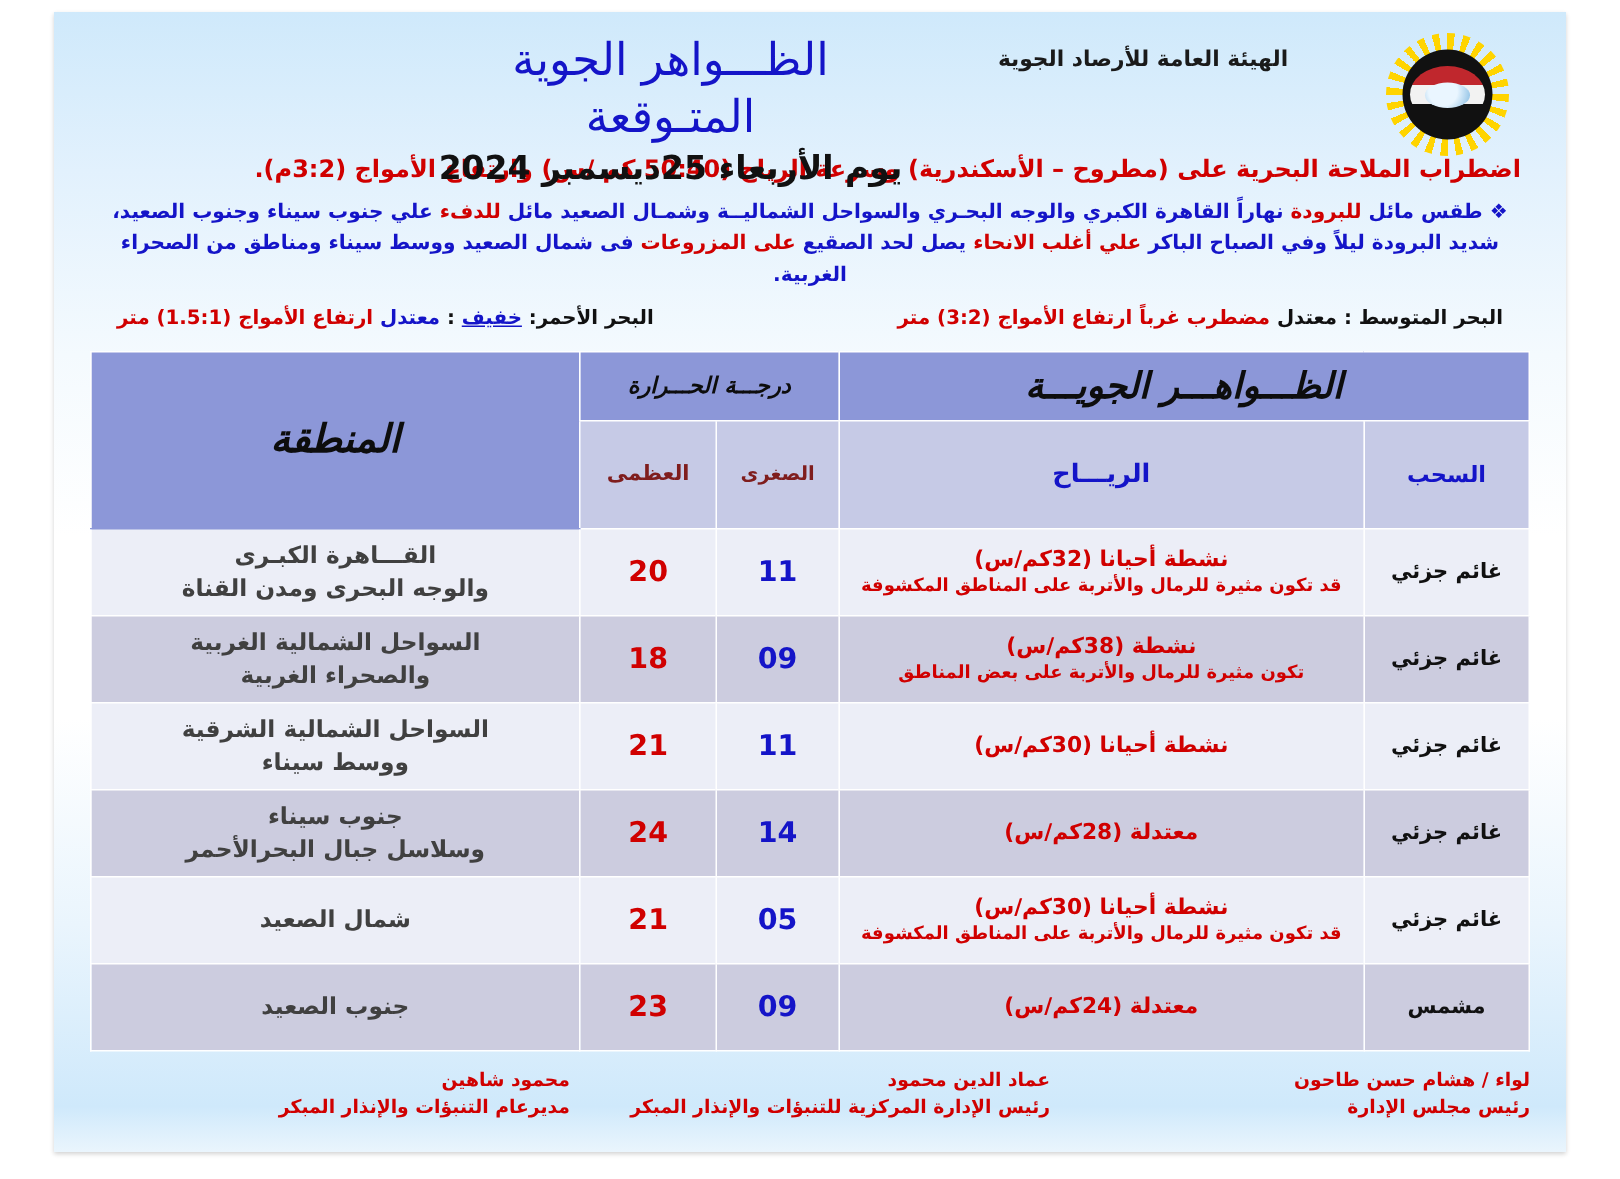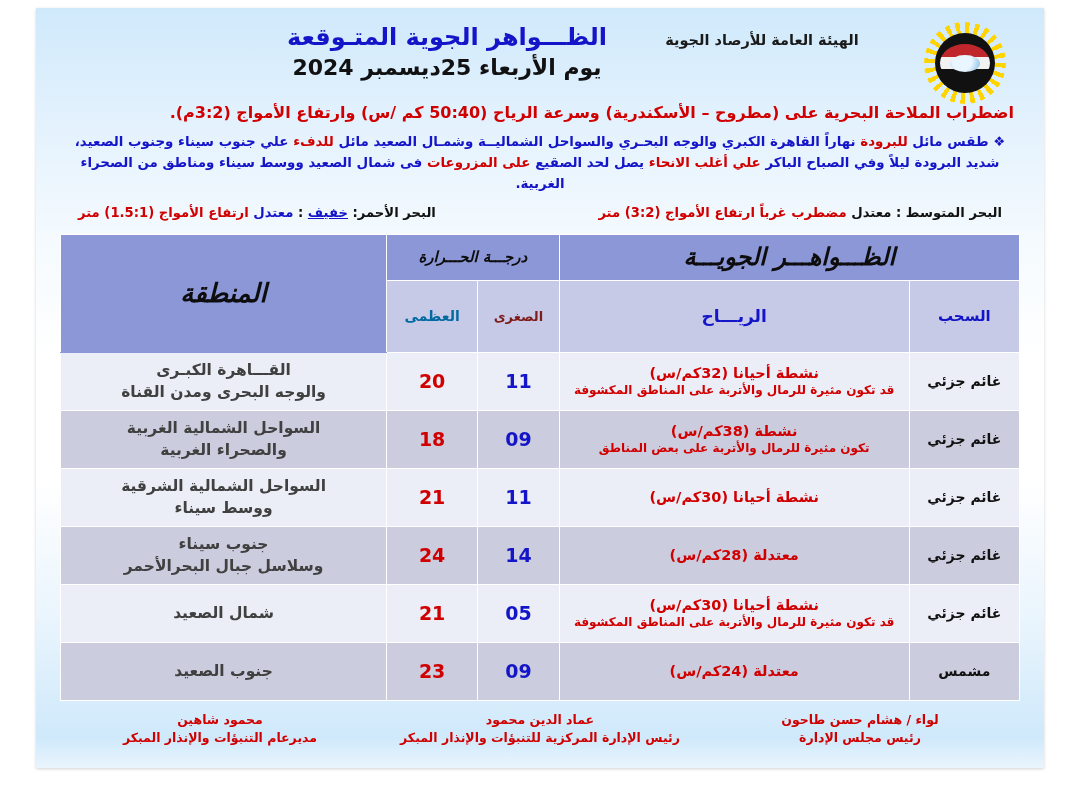--- a/index.html
+++ b/index.html
@@ -126,22 +126,22 @@
 
   .title-block {
     position: absolute;
     right: 432px;
     top: 14px;
     width: 330px;
     text-align: center;
   }
   .title-main {
     color: #1414c8;
-    font-weight: bold;
-    font-size: 24px;
+    font-weight: normal;
+    font-size: 30px;
     letter-spacing: -0.3px;
     line-height: 1.25;
   }
   .title-date {
     color: #111;
     font-weight: bold;
     font-size: 22px;
     line-height: 1.3;
     margin-top: 2px;
   }
@@ -212,21 +212,21 @@
   }
 
   .sub-head th {
     background: #c6cae6;
     height: 72px;
     font-weight: bold;
     font-size: 15px;
   }
   .sub-head th.clouds { color: #1414c8; }
   .sub-head th.wind   { color: #1414c8; font-size: 17px; letter-spacing: 2px; }
-  .sub-head th.tmax   { color: #0369a1; font-size: 14px; }
+  .sub-head th.tmax   { color: #7f1d1d; font-size: 14px; }
   .sub-head th.tmin   { color: #7f1d1d; font-size: 13px; margin-top: 21px; }
 
   tbody tr td { height: 58px; }
   tbody tr.odd  td { background: #eceef7; }
   tbody tr.even td { background: #ccccdf; }
 
   td.region {
     color: #404040;
     font-weight: bold;
     font-size: 15.5px;
@@ -242,21 +242,21 @@
   
   .footer {
     margin: 10px 24px 0 24px;
     display: flex;
     justify-content: space-between;
     color: #d00000;
     font-weight: bold;
     font-size: 12.5px;
     line-height: 1.5;
   }
-  .footer .sig { text-align: center; flex: 1; }
+  .footer .sig { text-align: right; flex: 1; }
 </style>
 </head>
 <body>
 
 <div id="page">
   <div id="card">
 
     <div class="header-band">
 
       <div class="logo">

